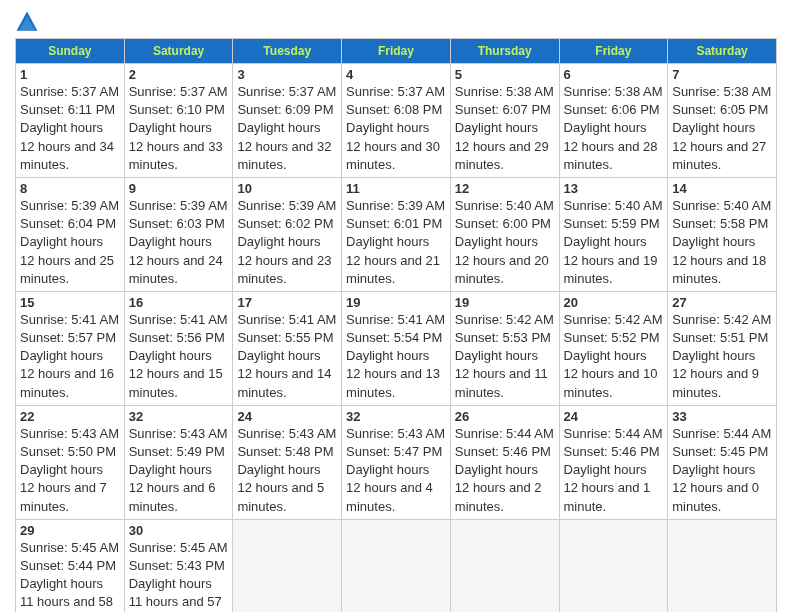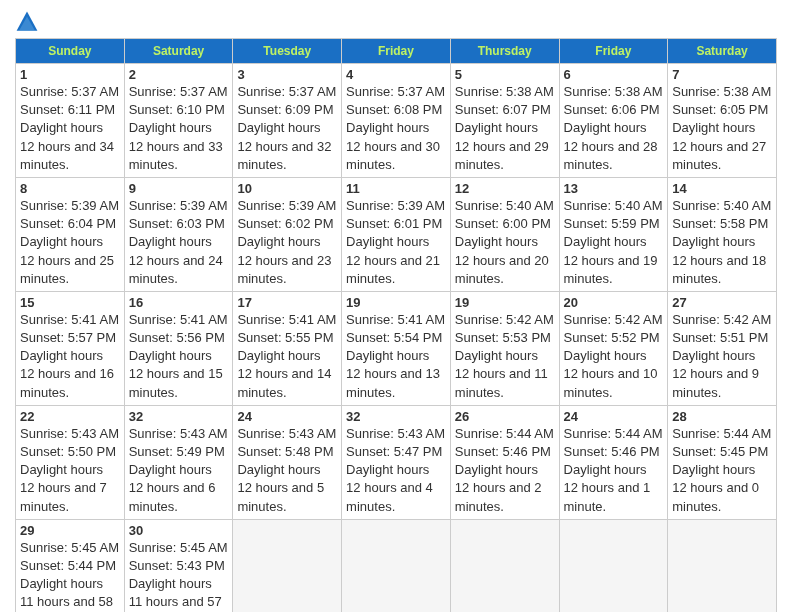--- a/index.html
+++ b/index.html
@@ -350,21 +350,21 @@
         <td>
           <span class="day-num">24</span>
         <div class="day-info">
           Sunrise: 5:44 AM<br>
           Sunset: 5:46 PM<br>
           Daylight hours<br>
           12 hours and 1 minute.
         </div>
         </td>
         <td>
-          <span class="day-num">28</span>
+          <span class="day-num">33</span>
         <div class="day-info">
           Sunrise: 5:44 AM<br>
           Sunset: 5:45 PM<br>
           Daylight hours<br>
           12 hours and 0 minutes.
         </div>
         </td>
       </tr>
       <tr>
         <td>

